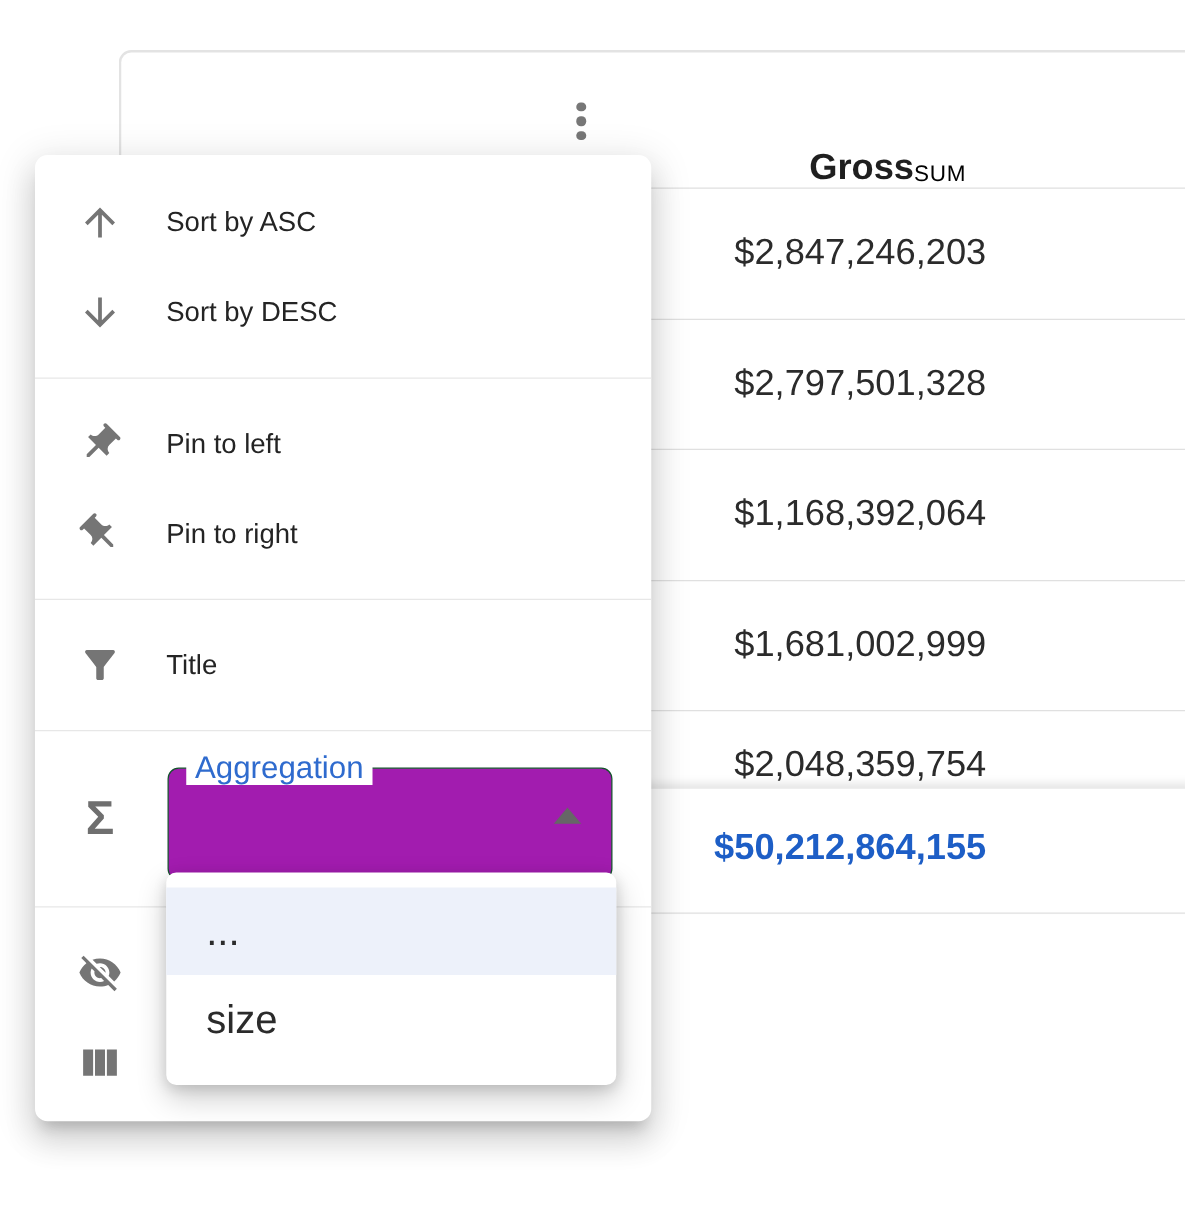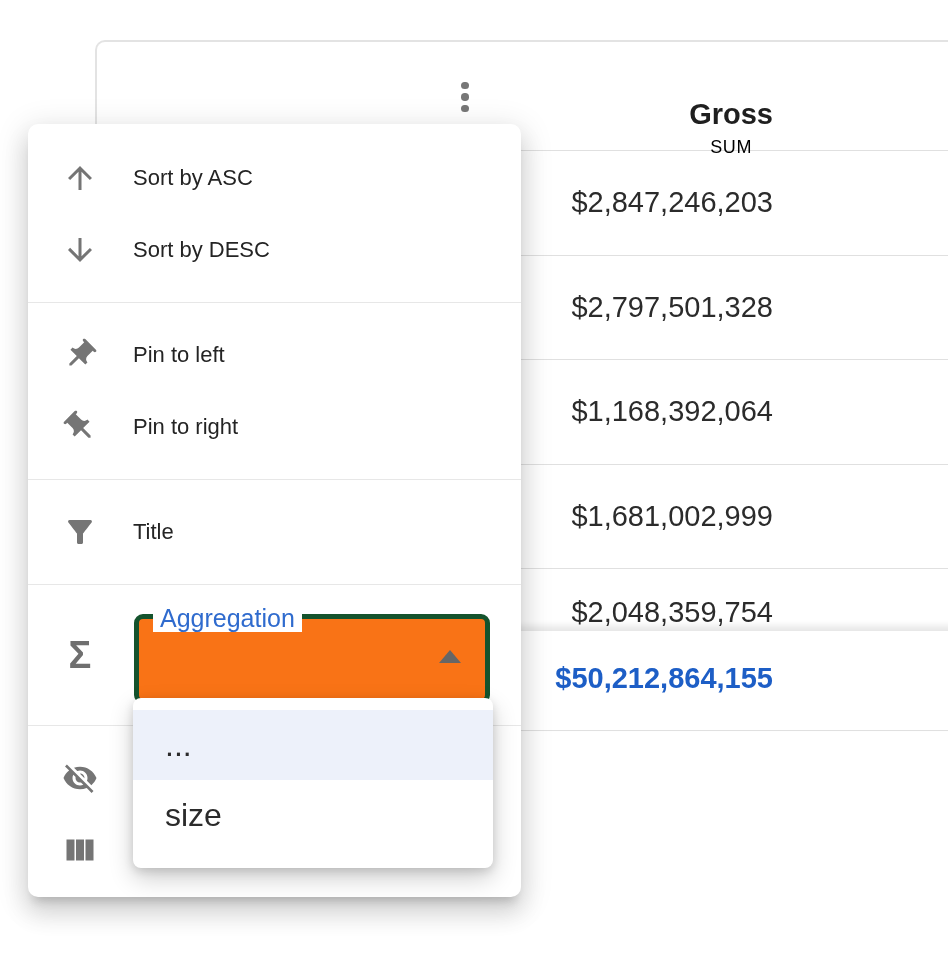--- a/index.html
+++ b/index.html
@@ -22,31 +22,31 @@
     font-size: 29px; font-weight: 600; color: #1f1f1f; letter-spacing: 0.2px;
     cursor: pointer;
   }
   .menu-trigger {
     position: absolute; left: 350px; top: 37px; width: 36px; height: 36px;
     display: flex; flex-direction: column; align-items: center; justify-content: center;
     gap: 4px; cursor: pointer; border: none; background: transparent;
   }
   .menu-trigger .dot { width: 7.5px; height: 7.5px; border-radius: 50%; background: #777; }
   .col-gross {
-    position: absolute; right: 183px; top: 0; height: 109px; padding-top: 56px;
-    display: flex; flex-direction: column; align-items: center; cursor: pointer;
+    position: absolute; right: 183px; top: 0; height: 109px; padding-top: 40px;
+    display: flex; flex-direction: row; align-items: flex-end; cursor: pointer;
   }
   .col-gross .gross-label { font-size: 29px; font-weight: 600; color: #1f1f1f; line-height: 33px; }
   .col-gross .agg-badge { font-size: 18px; font-weight: 400; color: #000000; line-height: 24px; margin-top: 4px; letter-spacing: 0.6px; }
 
   .grid-row { position: absolute; left: 0; width: 100%; height: 104.5px; border-bottom: 1.5px solid #e0e0e0; }
   .row-0 { top: 109px; } .row-1 { top: 213.5px; } .row-2 { top: 318px; }
   .row-3 { top: 422.5px; } .row-4 { top: 527px; }
   .cell-gross {
-    position: absolute; right: 183px; top: 0; height: 100%;
+    position: absolute; right: 167px; top: 0; height: 100%;
     display: flex; align-items: center;
     font-size: 29px; color: #2b2b2b; cursor: default;
   }
   .row-4 .cell-gross { padding-bottom: 16px; }
 
   .agg-footer {
     position: absolute; left: 0; top: 588.5px; width: 100%; height: 100px;
     background: #ffffff; border-bottom: 1.5px solid #e0e0e0;
     box-shadow: 0 -5px 7px rgba(0,0,0,0.10);
   }
@@ -70,21 +70,21 @@
   .menu-divider.tight { margin: 4px 0 16px; }
 
   .agg-section { position: relative; height: 120px; }
   .sigma {
     position: absolute; left: 34px; top: 36px; width: 36px; height: 36px;
     display: flex; align-items: center; justify-content: center;
     font-size: 38px; font-weight: 700; color: #6f6f6f;
   }
   .agg-select {
     position: absolute; left: 106px; top: 13px; width: 356px; height: 90px;
-    border: 5px solid #14532d; border-radius: 9px; background: #f97316; cursor: pointer;
+    border: 1px solid #14532d; border-radius: 9px; background: #a21caf; cursor: pointer;
   }
   .agg-select .float-label {
     position: absolute; top: -15px; left: 14px; padding: 0 7px;
     background: #ffffff; color: #2f6bce; font-size: 25px; line-height: 28px;
   }
   .select-arrow {
     position: absolute; right: 24px; top: 31px; width: 0; height: 0;
     border-left: 11px solid transparent; border-right: 11px solid transparent;
     border-bottom: 13px solid #666;
   }

